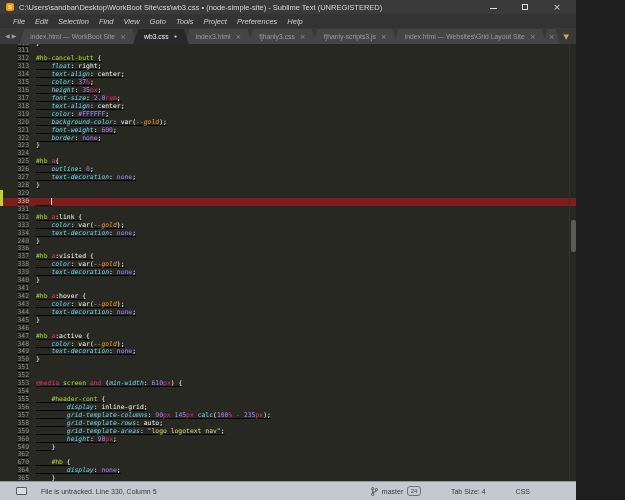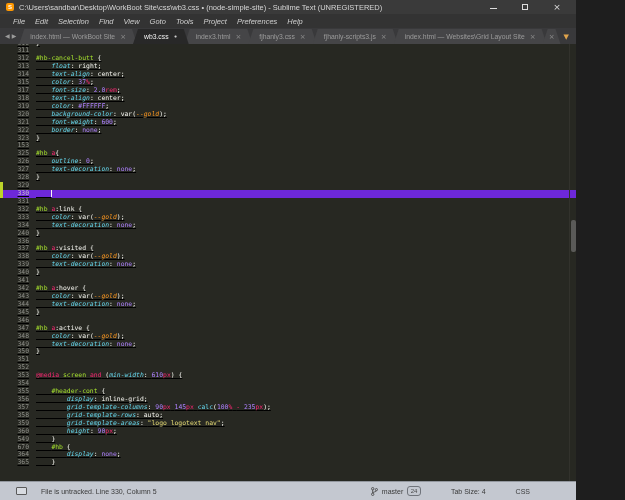--- a/index.html
+++ b/index.html
@@ -41,21 +41,21 @@
   .tab-overflow { margin-left:auto; color:#e0a44c; font-size:7px; padding:0 7px 3px 0;
                   font-family:"DejaVu Sans",sans-serif; }
 
   
   .editor { height:437px; background:#272822; overflow:hidden; position:relative; }
   .lines { margin-top:-4.5px; }
   .line { display:flex; height:7.93px; line-height:7.95px; white-space:pre;
           font-family:"DejaVu Sans Mono", monospace; font-size:6.4px; position:relative;text-decoration:underline; }
   .line .num { flex:0 0 36px; text-align:right; padding-right:7px; color:#8f908a; }
   .line .code { color:#f8f8f2; }
-  .line.current { background:#6d28d9; }
+  .line.current { background:#7f1d1d; }
   .line.current .num { color:#c8c8c2; }
   .line.added::before { content:""; position:absolute; left:0; top:0; width:3px; height:100%;
                         background:#bcd42a; }
   .tk-w   { color:#f8f8f2; }
   .tk-g   { color:#a6e22e; }
   .tk-p   { color:#f92672; }
   .tk-prop{ color:#66d9ef; font-style:italic; }
   .tk-fn  { color:#66d9ef; }
   .tk-pu  { color:#ae81ff; }
   .tk-o   { color:#fd971f; font-style:italic; }
@@ -151,28 +151,29 @@
   </div>
 
   <div class="editor">
     <div class="lines" id="codelines">
         <div class="line"><span class="num">310</span><span class="code"><span class="tk-w">}</span></span></div>
         <div class="line"><span class="num">311</span><span class="code"></span></div>
         <div class="line"><span class="num">312</span><span class="code"><span class="tk-g">#hb-cancel-butt</span><span class="tk-w"> {</span></span></div>
         <div class="line"><span class="num">313</span><span class="code"><span class="tk-w">    </span><span class="tk-prop">float</span><span class="tk-w">: right;</span></span></div>
         <div class="line"><span class="num">314</span><span class="code"><span class="tk-w">    </span><span class="tk-prop">text-align</span><span class="tk-w">: center;</span></span></div>
         <div class="line"><span class="num">315</span><span class="code"><span class="tk-w">    </span><span class="tk-prop">color</span><span class="tk-w">: </span><span class="tk-pu">37</span><span class="tk-p">%</span><span class="tk-w">;</span></span></div>
+        <div class="line"><span class="num">316</span><span class="code"><span class="tk-w">    </span><span class="tk-prop">height</span><span class="tk-w">: </span><span class="tk-pu">35</span><span class="tk-p">px</span><span class="tk-w">;</span></span></div>
         <div class="line"><span class="num">317</span><span class="code"><span class="tk-w">    </span><span class="tk-prop">font-size</span><span class="tk-w">: </span><span class="tk-pu">2.0</span><span class="tk-p">rem</span><span class="tk-w">;</span></span></div>
         <div class="line"><span class="num">318</span><span class="code"><span class="tk-w">    </span><span class="tk-prop">text-align</span><span class="tk-w">: center;</span></span></div>
         <div class="line"><span class="num">319</span><span class="code"><span class="tk-w">    </span><span class="tk-prop">color</span><span class="tk-w">: </span><span class="tk-pu">#FFFFFF</span><span class="tk-w">;</span></span></div>
         <div class="line"><span class="num">320</span><span class="code"><span class="tk-w">    </span><span class="tk-prop">background-color</span><span class="tk-w">: var(</span><span class="tk-o">--gold</span><span class="tk-w">);</span></span></div>
         <div class="line"><span class="num">321</span><span class="code"><span class="tk-w">    </span><span class="tk-prop">font-weight</span><span class="tk-w">: </span><span class="tk-pu">600</span><span class="tk-w">;</span></span></div>
         <div class="line"><span class="num">322</span><span class="code"><span class="tk-w">    </span><span class="tk-prop">border</span><span class="tk-w">: </span><span class="tk-pu">none</span><span class="tk-w">;</span></span></div>
         <div class="line"><span class="num">323</span><span class="code"><span class="tk-w">}</span></span></div>
-        <div class="line"><span class="num">153</span><span class="code"></span></div>
+        <div class="line"><span class="num">324</span><span class="code"></span></div>
         <div class="line"><span class="num">325</span><span class="code"><span class="tk-g">#hb</span><span class="tk-w"> </span><span class="tk-p">a</span><span class="tk-w">{</span></span></div>
         <div class="line"><span class="num">326</span><span class="code"><span class="tk-w">    </span><span class="tk-prop">outline</span><span class="tk-w">: </span><span class="tk-pu">0</span><span class="tk-w">;</span></span></div>
         <div class="line"><span class="num">327</span><span class="code"><span class="tk-w">    </span><span class="tk-prop">text-decoration</span><span class="tk-w">: </span><span class="tk-pu">none</span><span class="tk-w">;</span></span></div>
         <div class="line"><span class="num">328</span><span class="code"><span class="tk-w">}</span></span></div>
         <div class="line added"><span class="num">329</span><span class="code"></span></div>
         <div class="line current added"><span class="num">330</span><span class="code"><span class="tk-w">    </span><span class="caret"></span></span></div>
         <div class="line"><span class="num">331</span><span class="code"></span></div>
         <div class="line"><span class="num">332</span><span class="code"><span class="tk-g">#hb</span><span class="tk-w"> </span><span class="tk-p">a</span><span class="tk-w">:link {</span></span></div>
         <div class="line"><span class="num">333</span><span class="code"><span class="tk-w">    </span><span class="tk-prop">color</span><span class="tk-w">: var(</span><span class="tk-o">--gold</span><span class="tk-w">);</span></span></div>
         <div class="line"><span class="num">334</span><span class="code"><span class="tk-w">    </span><span class="tk-prop">text-decoration</span><span class="tk-w">: </span><span class="tk-pu">none</span><span class="tk-w">;</span></span></div>
@@ -196,20 +197,21 @@
         <div class="line"><span class="num">352</span><span class="code"></span></div>
         <div class="line"><span class="num">353</span><span class="code"><span class="tk-p">@media</span><span class="tk-w"> </span><span class="tk-g">screen</span><span class="tk-w"> </span><span class="tk-p">and</span><span class="tk-w"> (</span><span class="tk-prop">min-width</span><span class="tk-w">: </span><span class="tk-pu">610</span><span class="tk-p">px</span><span class="tk-w">) {</span></span></div>
         <div class="line"><span class="num">354</span><span class="code"></span></div>
         <div class="line"><span class="num">355</span><span class="code"><span class="tk-w">    </span><span class="tk-g">#header-cont</span><span class="tk-w"> {</span></span></div>
         <div class="line"><span class="num">356</span><span class="code"><span class="tk-w">        </span><span class="tk-prop">display</span><span class="tk-w">: inline-grid;</span></span></div>
         <div class="line"><span class="num">357</span><span class="code"><span class="tk-w">        </span><span class="tk-prop">grid-template-columns</span><span class="tk-w">: </span><span class="tk-pu">90</span><span class="tk-p">px</span><span class="tk-w"> </span><span class="tk-pu">145</span><span class="tk-p">px</span><span class="tk-w"> </span><span class="tk-fn">calc</span><span class="tk-w">(</span><span class="tk-pu">100</span><span class="tk-p">%</span><span class="tk-w"> </span><span class="tk-p">-</span><span class="tk-w"> </span><span class="tk-pu">235</span><span class="tk-p">px</span><span class="tk-w">);</span></span></div>
         <div class="line"><span class="num">358</span><span class="code"><span class="tk-w">        </span><span class="tk-prop">grid-template-rows</span><span class="tk-w">: auto;</span></span></div>
         <div class="line"><span class="num">359</span><span class="code"><span class="tk-w">        </span><span class="tk-prop">grid-template-areas</span><span class="tk-w">: </span><span class="tk-y">"logo logotext nav"</span><span class="tk-w">;</span></span></div>
         <div class="line"><span class="num">360</span><span class="code"><span class="tk-w">        </span><span class="tk-prop">height</span><span class="tk-w">: </span><span class="tk-pu">90</span><span class="tk-p">px</span><span class="tk-w">;</span></span></div>
         <div class="line"><span class="num">549</span><span class="code"><span class="tk-w">    }</span></span></div>
+        <div class="line"><span class="num">362</span><span class="code"></span></div>
         <div class="line"><span class="num">670</span><span class="code"><span class="tk-w">    </span><span class="tk-g">#hb</span><span class="tk-w"> {</span></span></div>
         <div class="line"><span class="num">364</span><span class="code"><span class="tk-w">        </span><span class="tk-prop">display</span><span class="tk-w">: </span><span class="tk-pu">none</span><span class="tk-w">;</span></span></div>
         <div class="line"><span class="num">365</span><span class="code"><span class="tk-w">    }</span></span></div>
       </div>
     <div class="vscroll">
       <div class="thumb"></div>
     </div>
   </div>
 
   <div class="statusbar">

